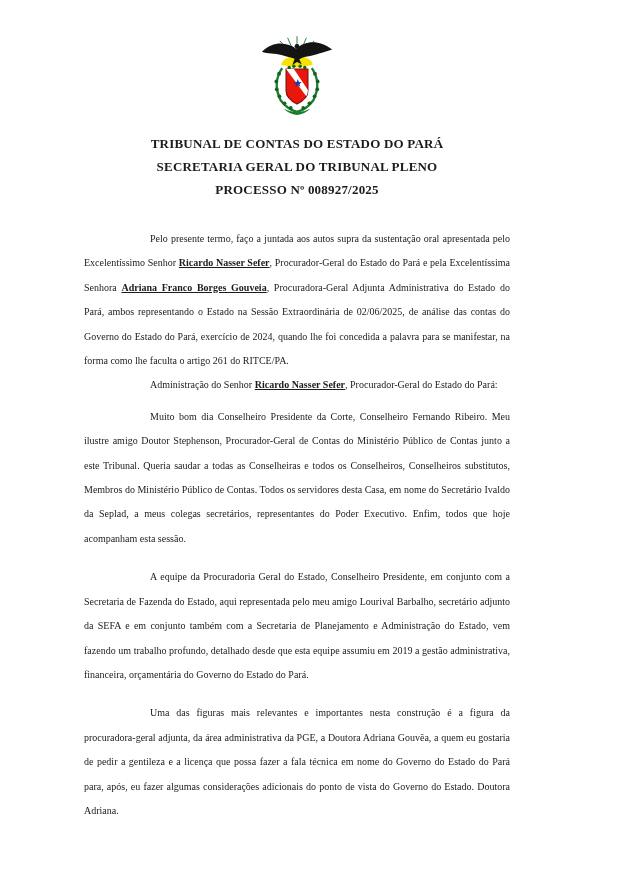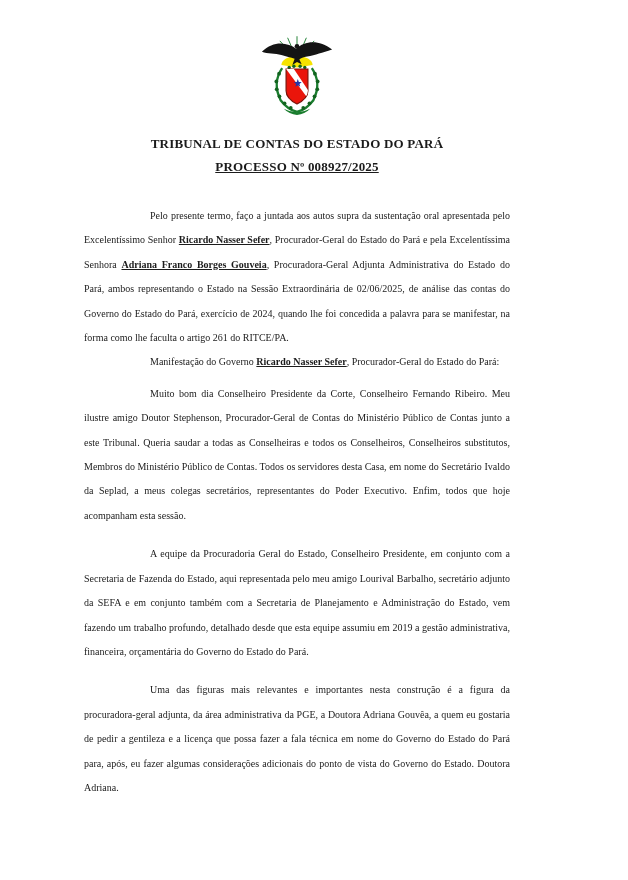--- a/index.html
+++ b/index.html
@@ -23,21 +23,21 @@
     margin-bottom: 9px;
   }
   .emblem-wrap svg { display: inline-block; }
   .doc-header { text-align: center; }
   .h-line {
     font-weight: bold;
     font-size: 13px;
     line-height: 23px;
     letter-spacing: 0.2px;
   }
-  .h-line.underlined { text-decoration: underline; }
+  .h-line.underlined { }
   .doc-body {
     margin-top: 26px;
     font-size: 10px;
     line-height: 24.4px;
     text-align: justify;
   }
   .para {
     margin: 0;
     text-indent: 66px;
   }
@@ -104,24 +104,25 @@
       <path d="M36 46 L64 46 L64 74 Q64 84 50 91 Q36 84 36 74 Z" fill="none" stroke="#7a1208" stroke-width="1.5"></path>
       <polygon points="36,46 46,46 64,73 64,84" clip-path="url(#shieldClip)" fill="#ffffff"></polygon>
       <polygon points="51,59 52.4,62.6 56,62.8 53.2,65.2 54.1,68.8 51,66.8 47.9,68.8 48.8,65.2 46,62.8 49.6,62.6" fill="#2438a8"></polygon>
 
       <path d="M33 97 Q50 106 67 97 Q60 104 50 105 Q40 104 33 97 Z" fill="#1a7d2e"></path>
     </svg>
   </div>
 
   <div class="doc-header">
     <div class="h-line">TRIBUNAL DE CONTAS DO ESTADO DO PARÁ</div>
+    <div class="h-line">SECRETARIA GERAL DO TRIBUNAL PLENO</div>
     <div class="h-line underlined">PROCESSO Nº 008927/2025</div>
   </div>
 
   <div class="doc-body">
       <p class="para normal"><span class="seg-normal">Pelo presente termo, faço a juntada aos autos supra da sustentação oral apresentada pelo Excelentíssimo Senhor </span><span class="seg-bold-underline">Ricardo Nasser Sefer</span><span class="seg-normal">, Procurador-Geral do Estado do Pará e pela Excelentíssima Senhora </span><span class="seg-bold-underline">Adriana Franco Borges Gouveia</span><span class="seg-normal">, Procuradora-Geral Adjunta Administrativa do Estado do Pará, ambos representando o Estado na Sessão Extraordinária de 02/06/2025, de análise das contas do Governo do Estado do Pará, exercício de 2024, quando lhe foi concedida a palavra para se manifestar, na forma como lhe faculta o artigo 261 do RITCE/PA.</span></p>
-      <p class="para normal"><span class="seg-normal">Manifestação do Governo </span><span class="seg-bold-underline">Ricardo Nasser Sefer</span><span class="seg-normal">, Procurador-Geral do Estado do Pará:</span></p>
+      <p class="para normal"><span class="seg-normal">Administração do Senhor </span><span class="seg-bold-underline">Ricardo Nasser Sefer</span><span class="seg-normal">, Procurador-Geral do Estado do Pará:</span></p>
       <p class="para italic"><span class="seg-normal">Muito bom dia Conselheiro Presidente da Corte, Conselheiro Fernando Ribeiro. Meu ilustre amigo Doutor Stephenson, Procurador-Geral de Contas do Ministério Público de Contas junto a este Tribunal. Queria saudar a todas as Conselheiras e todos os Conselheiros, Conselheiros substitutos, Membros do Ministério Público de Contas. Todos os servidores desta Casa, em nome do Secretário Ivaldo da Seplad, a meus colegas secretários, representantes do Poder Executivo. Enfim, todos que hoje acompanham esta sessão.</span></p>
       <p class="para italic"><span class="seg-normal">A equipe da Procuradoria Geral do Estado, Conselheiro Presidente, em conjunto com a Secretaria de Fazenda do Estado, aqui representada pelo meu amigo Lourival Barbalho, secretário adjunto da SEFA e em conjunto também com a Secretaria de Planejamento e Administração do Estado, vem fazendo um trabalho profundo, detalhado desde que esta equipe assumiu em 2019 a gestão administrativa, financeira, orçamentária do Governo do Estado do Pará.</span></p>
       <p class="para italic"><span class="seg-normal">Uma das figuras mais relevantes e importantes nesta construção é a figura da procuradora-geral adjunta, da área administrativa da PGE, a Doutora Adriana Gouvêa, a quem eu gostaria de pedir a gentileza e a licença que possa fazer a fala técnica em nome do Governo do Estado do Pará para, após, eu fazer algumas considerações adicionais do ponto de vista do Governo do Estado. Doutora Adriana.</span></p>
     </div>
 
 </div>
 
 </body></html>

